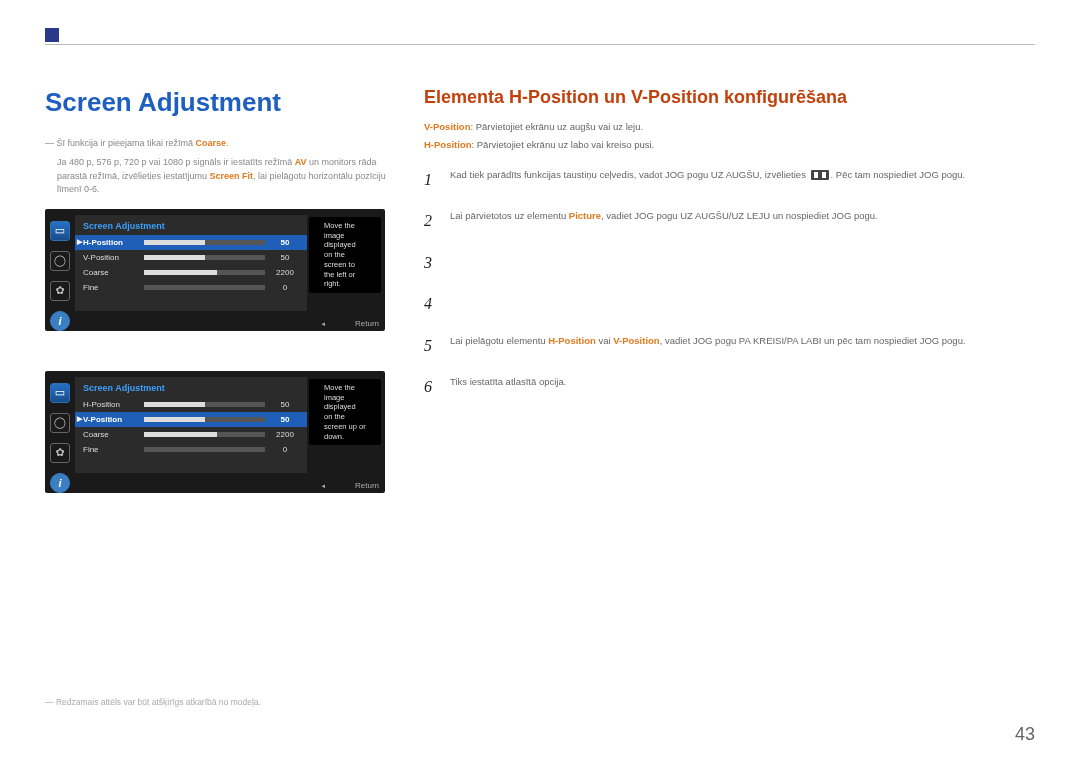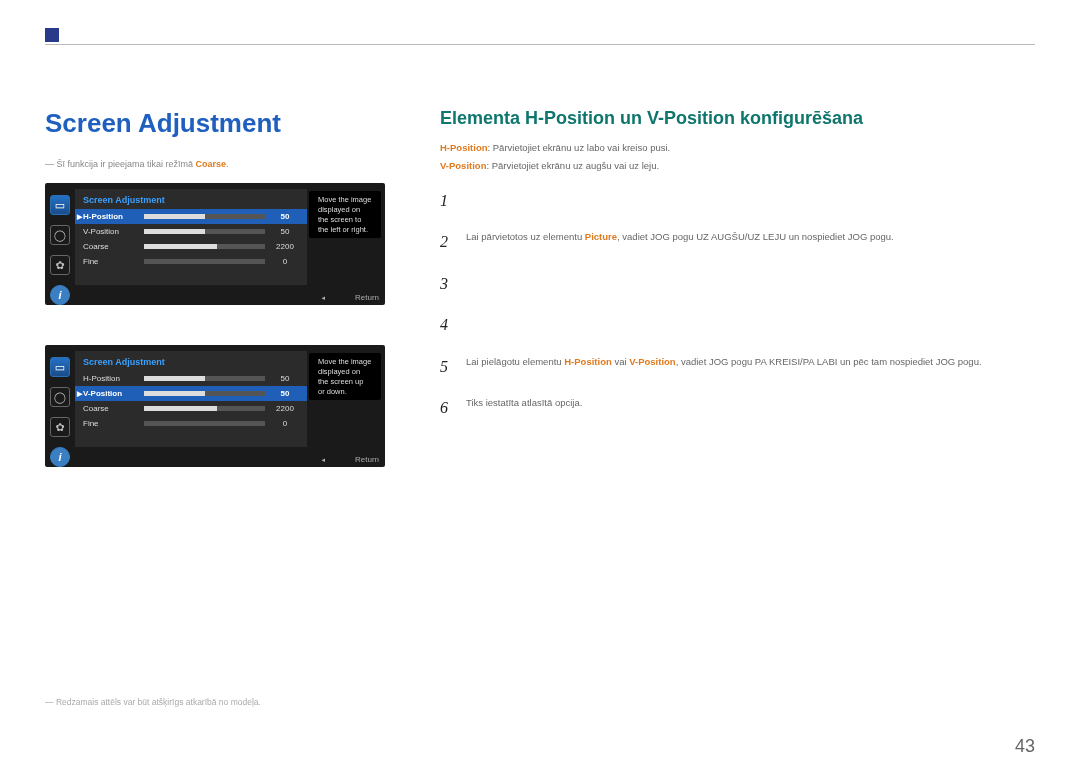--- a/index.html
+++ b/index.html
@@ -19,33 +19,33 @@
     height: 1px; background: #bbb;
   }
   .top-accent {
     position: absolute;
     top: 28px; left: 45px;
     width: 14px; height: 14px;
     background: #2a3a8a;
   }
   .layout {
     display: flex;
-    gap: 40px;
-    margin-top: 78px;
+    gap: 24px;
+    margin-top: 57px;
   }
   .left-col { width: 355px; }
   .right-col { flex: 1; }
   h1.section-title {
     color: #1f5fbf;
     font-size: 26px;
     font-weight: 700;
     margin-bottom: 18px;
   }
   h2.right-title {
-    color: #0f766e;
+    color: #c2410c;
     font-size: 18px;
     font-weight: 700;
     margin-bottom: 12px;
   }
   .note-line {
     font-size: 9px;
     color: #888;
     line-height: 1.6;
     margin-bottom: 6px;
     padding-left: 12px;
@@ -102,58 +102,61 @@
   }
   .osd-row .label { width: 55px; }
   .osd-row .bar {
     flex: 1; height: 5px; background:#555; margin: 0 6px; position:relative;
   }
   .osd-row .bar .fill { position:absolute; left:0; top:0; bottom:0; background:#ddd; }
   .osd-row .val { width: 28px; text-align:center; }
   .osd-tooltip {
     position: absolute; right: 4px; top: 8px; width: 72px;
     background: #000; color:#ddd; font-size:7.5px; line-height:1.3;
-    padding: 4px 9px; border-radius:2px;
+    padding: 4px 15px; border-radius:2px;
   }
   .osd-footer {
     position:absolute; bottom:3px; right:6px;
     color:#aaa; font-size:8px;
   }
   .osd-footer .tri { font-size:7px; margin-right:30px; }
   .desc-line { font-size: 9.5px; color:#666; margin-bottom:4px; line-height:1.5; }
   .steps { margin-top: 14px; }
   .step { display:flex; gap:12px; margin-bottom:16px; font-size:9.5px; color:#666; line-height:1.6; }
   .step .num { font-size:16px; color:#222; font-weight:300; width:14px; flex:none; font-family: Georgia, serif; font-style: italic;}
   .step-icon { display:inline-block; width:18px; height:10px; background:#444; border-radius:1px; vertical-align:middle; position:relative; margin:0 2px; }
   .step-icon::before, .step-icon::after { content:""; position:absolute; top:2px; bottom:2px; width:4px; background:#fff; }
   .step-icon::before { left:3px; }
   .step-icon::after { right:3px; }
   .disclaimer {
     position:absolute; left:45px; bottom:56px;
     font-size:8.5px; color:#aaa;
   }
   .disclaimer::before { content: "― "; }
   .pagenum {
-    position:absolute; right:45px; bottom:6px;
+    position:absolute; right:45px; bottom:18px;
     font-size:18px; color:#666;
   }
 </style>
 </head>
 <body>
 
 <div class="top-accent"></div>
 <div class="top-rule"></div>
 
 <div class="layout">
 
   <div class="left-col">
     <h1 class="section-title">Screen Adjustment</h1>
 
     <p class="note-line">
       <span>Šī funkcija ir pieejama tikai režīmā </span><span class="kw-orange">Coarse</span><span>.</span>
+    </p>
+    <p class="sub-note">
+      <span>Ja 480 p, 576 p, 720 p vai 1080 p signāls ir iestatīts režīmā </span><span class="kw-orange">AV</span><span> un monitors rāda parastā režīmā, izvēlieties iestatījumu </span><span class="kw-orange">Screen Fit</span><span>, lai pielāgotu horizontālu pozīciju līmenī 0-6.</span>
     </p>
 
     <div class="osd">
       <div class="osd-side">
         <div class="ico monitor">▭</div>
         <div class="ico">◯</div>
         <div class="ico">✿</div>
         <div class="ico info">i</div>
       </div>
       <div class="osd-main">
@@ -230,29 +233,30 @@
         </div>
       </div>
       <div class="osd-tooltip">Move the image displayed on the screen up or down.</div>
       <div class="osd-footer"><span class="tri">◂</span><span>Return</span></div>
     </div>
   </div>
 
   <div class="right-col">
     <h2 class="right-title">Elementa H-Position un V-Position konfigurēšana</h2>
     <p class="desc-line">
+      <span class="kw-orange">V-Position</span><span>: Pārvietojiet ekrānu uz augšu vai uz leju.</span>
+    </p>
+    <p class="desc-line">
       <span class="kw-orange">H-Position</span><span>: Pārvietojiet ekrānu uz labo vai kreiso pusi.</span>
     </p>
-    <p class="desc-line">
-      <span class="kw-orange">V-Position</span><span>: Pārvietojiet ekrānu uz augšu vai uz leju.</span>
-    </p>
 
     <div class="steps">
       <div class="step">
         <div class="num">1</div>
+        <div><span>Kad tiek parādīts funkcijas taustiņu ceļvedis, vadot JOG pogu UZ AUGŠU, izvēlieties </span><span class="step-icon"></span><span>. Pēc tam nospiediet JOG pogu.</span></div>
       </div>
       <div class="step">
         <div class="num">2</div>
         <div><span>Lai pārvietotos uz elementu </span><span class="kw-orange">Picture</span><span>, vadiet JOG pogu UZ AUGŠU/UZ LEJU un nospiediet JOG pogu.</span></div>
       </div>
       <div class="step">
         <div class="num">3</div>
       </div>
       <div class="step">
         <div class="num">4</div>

